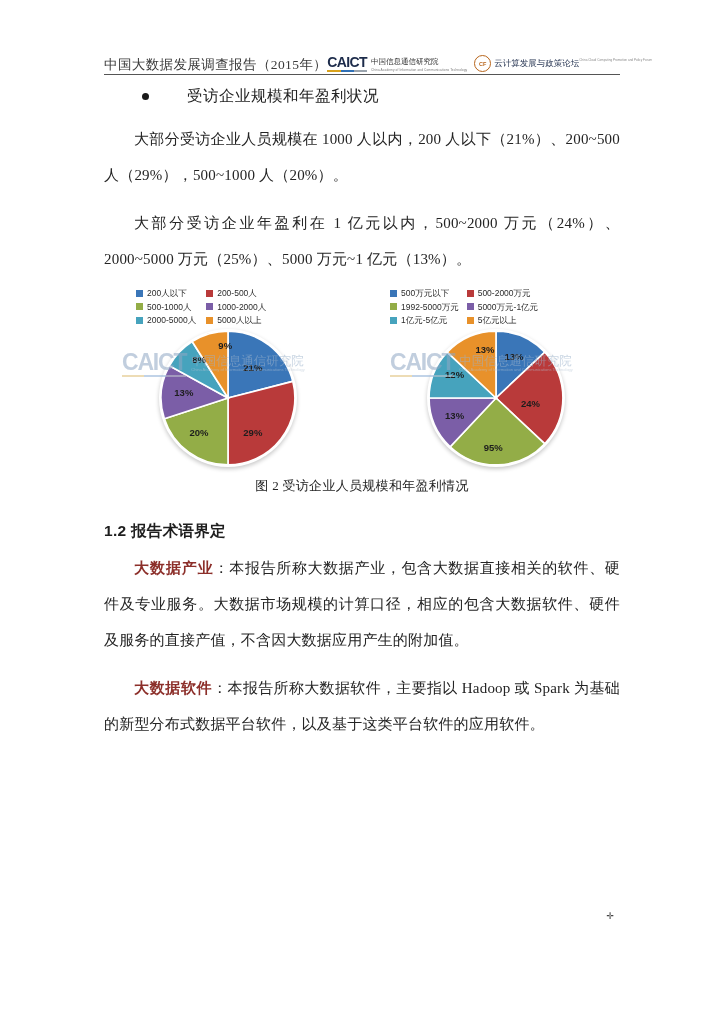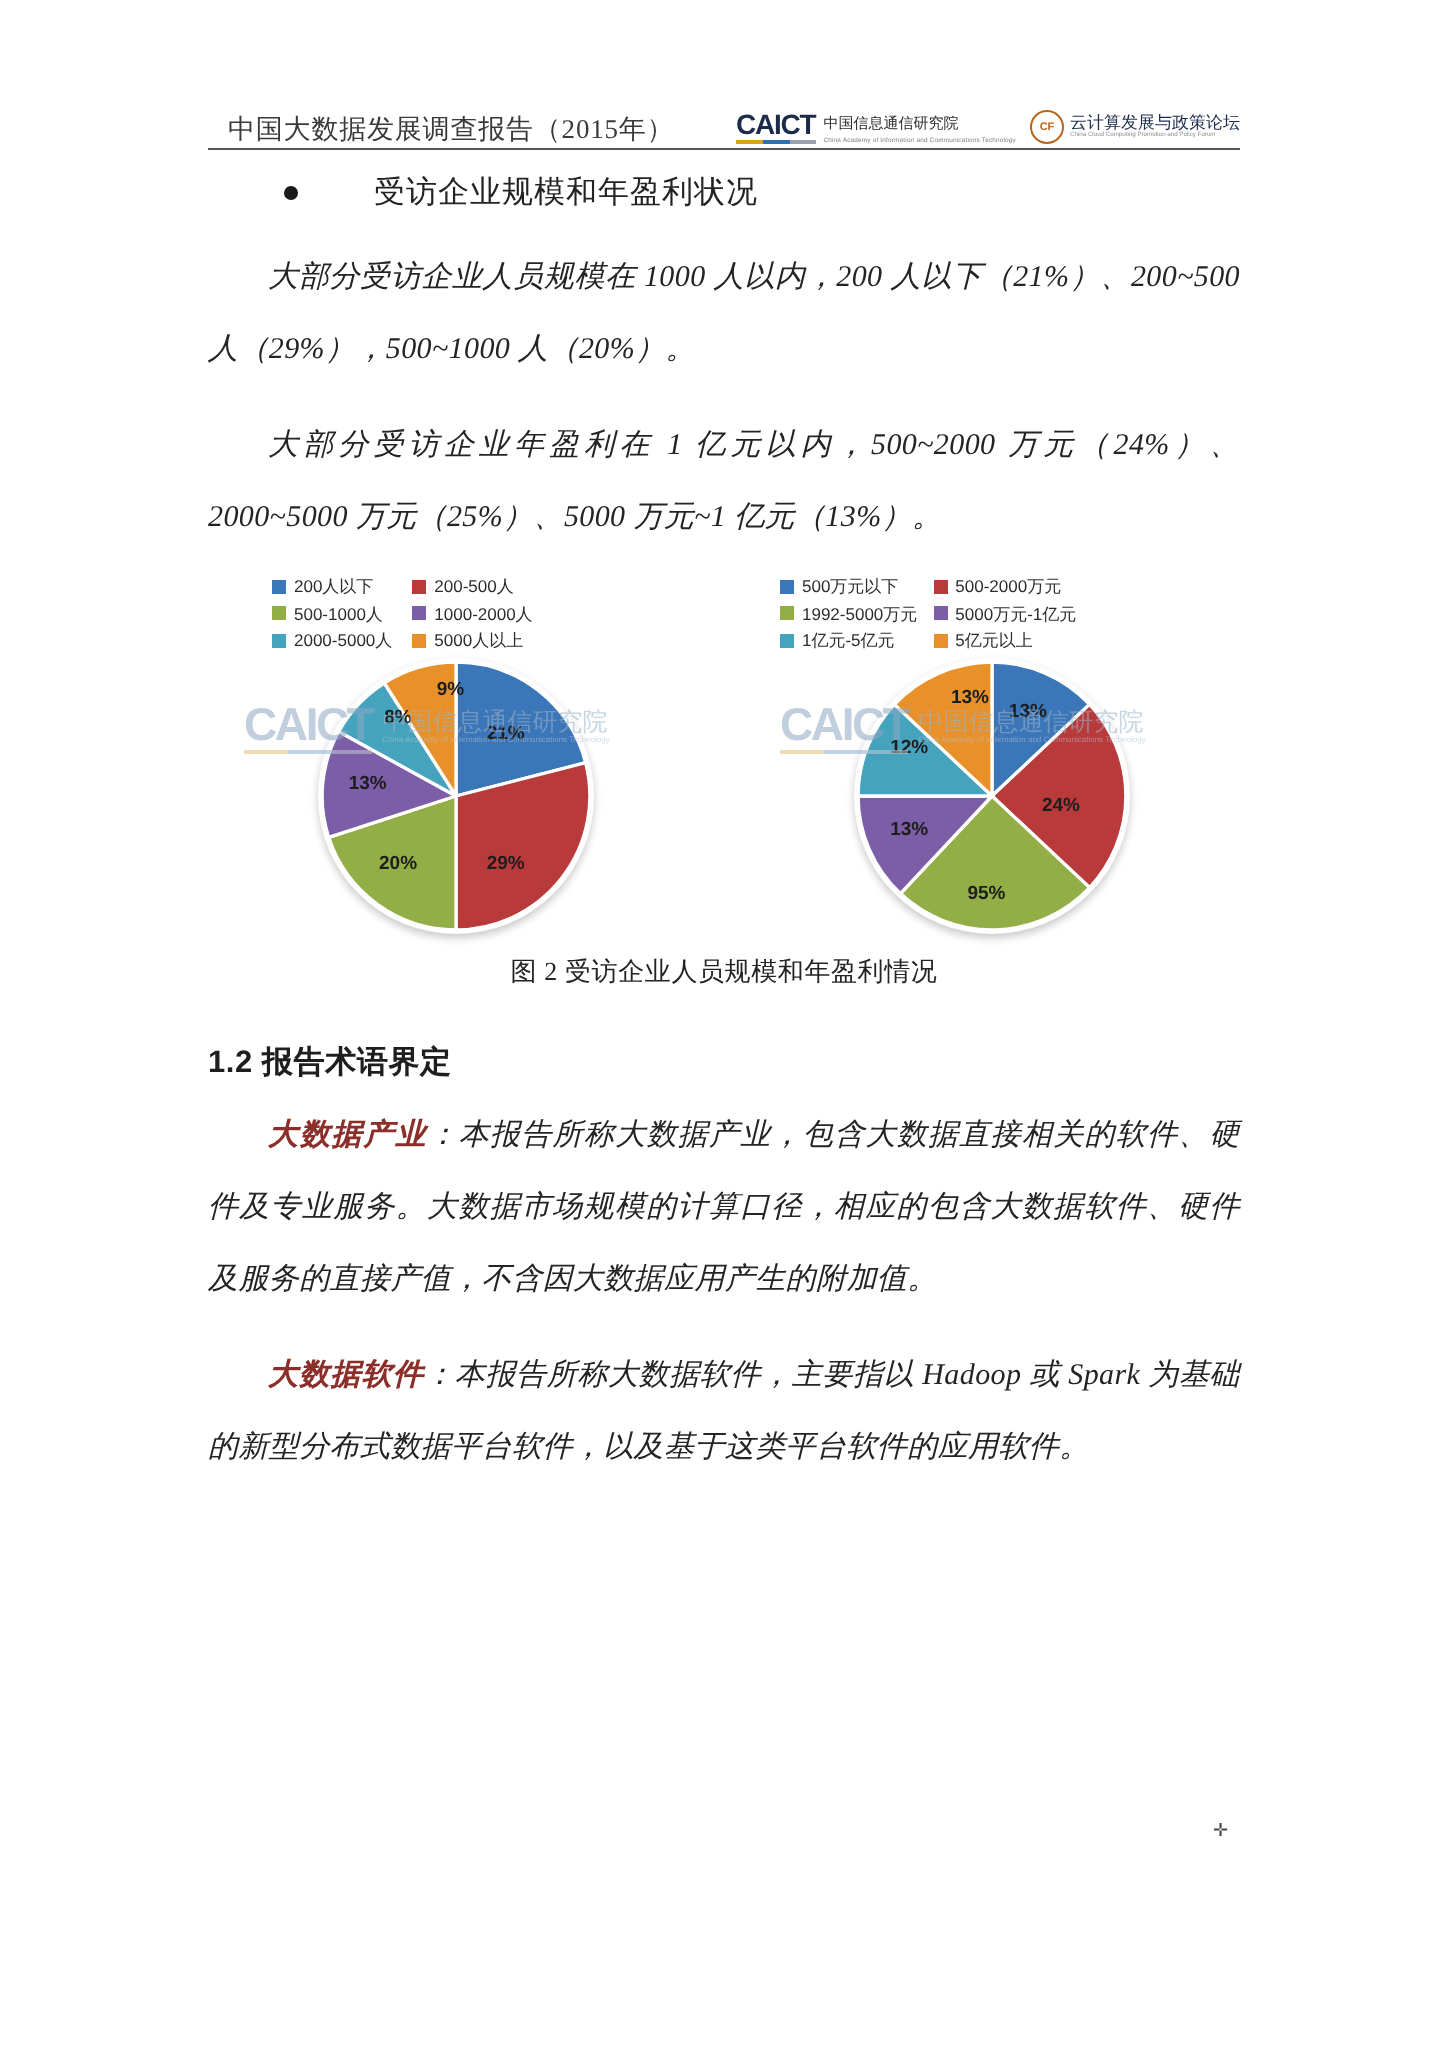--- a/index.html
+++ b/index.html
@@ -32,21 +32,20 @@
     justify-content: space-between;
   }
   .header-title {
     font-family: "Liberation Serif", "DejaVu Serif", serif;
     font-size: 13.5px;
     color: #3a3a3a;
     letter-spacing: .4px;
     white-space: nowrap;
     line-height: 1;
     padding-bottom: 3px;
-    margin-left: 10px;
   }
   .header-logos {
     display: flex;
     align-items: center;
     gap: 7px;
     padding-bottom: 2px;
   }
   .logo-caict {
     display: flex;
     align-items: flex-end;
@@ -93,21 +92,21 @@
   }
   .ccf-badge {
     width: 15px; height: 15px;
     border-radius: 50%;
     border: 1.5px solid #b8651b;
     position: relative;
     display: flex; align-items: center; justify-content: center;
     font-family: "Liberation Sans","DejaVu Sans",sans-serif;
     font-size: 5.5px; font-weight: bold; color: #b8651b;
   }
-  .ccf-text-col { display:flex; flex-direction:column;justify-content:flex-end; }
+  .ccf-text-col { display:flex; flex-direction:row;justify-content:flex-end; }
   .ccf-cn {
     font-family: "Liberation Sans","DejaVu Sans",sans-serif;
     font-size: 8.5px; color:#1c2b4a; line-height: 1.05; white-space: nowrap;
   }
   .ccf-en {
     font-family: "Liberation Sans","DejaVu Sans",sans-serif;
     font-size: 3.1px; color:#8d8d8d; line-height:1.1; white-space: nowrap;
   }
   .header-rule {
     position: absolute;
@@ -142,21 +141,20 @@
     flex: 0 0 auto;
   }
   p.para {
     margin: 0 0 12px 0;
     font-size: 15px;
     line-height: 36px;
     color: #242424;
     text-align: justify;
     text-indent: 2em;
     letter-spacing: .2px;
-    font-style: italic;
   }
   .term {
     font-weight: bold;
     color: #8c2f2a;
     letter-spacing: .5px;
   }
 
   h2.section {
     margin: 0 0 8px 0;
     font-family: "Liberation Sans", "DejaVu Sans", sans-serif;

